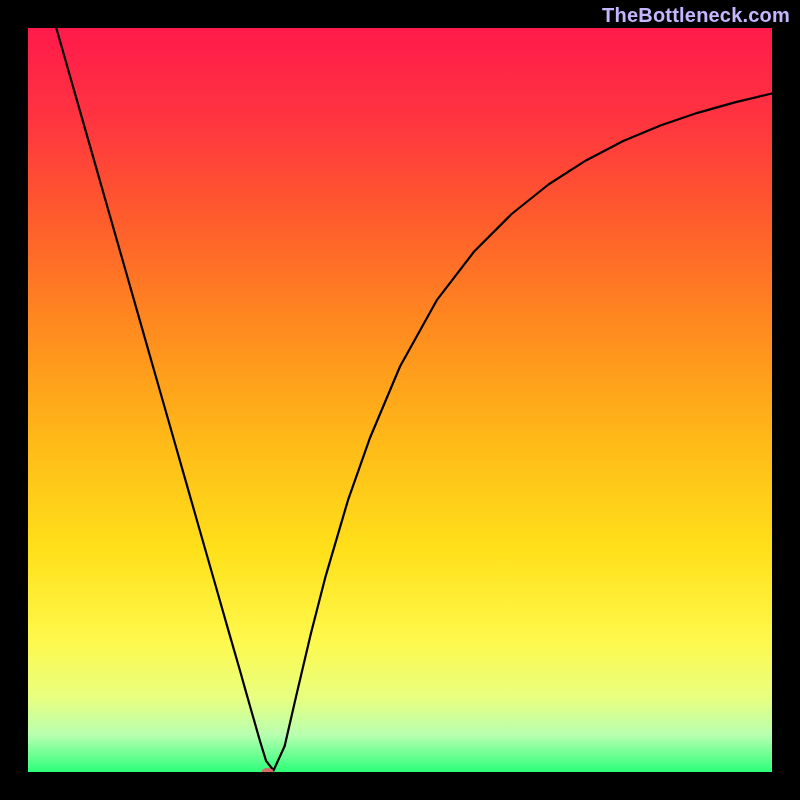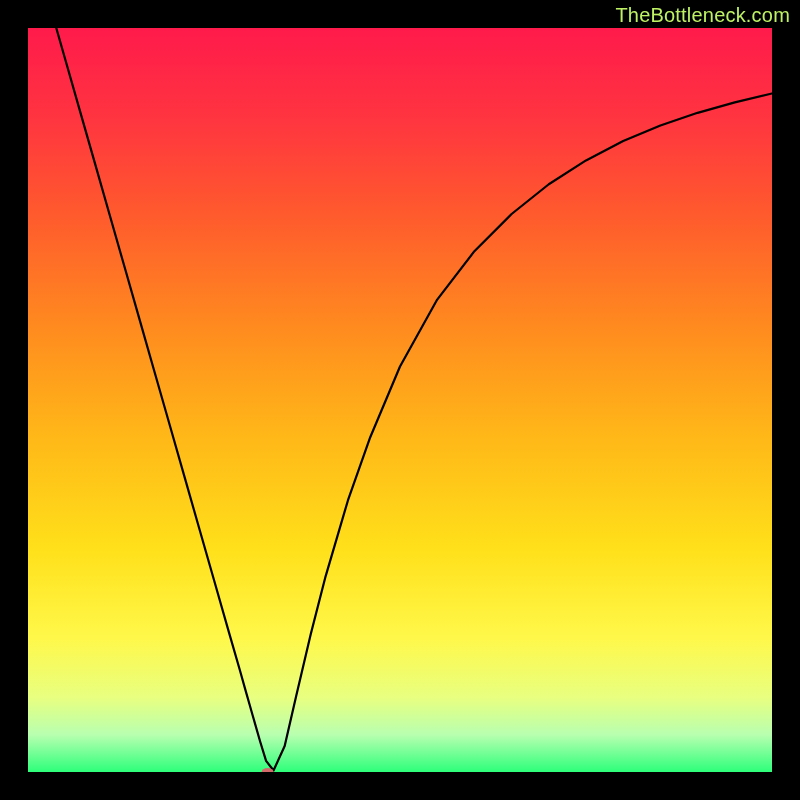--- a/index.html
+++ b/index.html
@@ -22,23 +22,23 @@
     left: 28px;
     top: 28px;
     width: 744px;
     height: 744px;
     overflow: hidden;
   }
   .watermark {
     position: absolute;
     top: 4px;
     right: 10px;
-    color: #bef264;
+    color: #c4b5fd;
     font-size: 20px;
-    font-weight: 400;
+    font-weight: 700;
     letter-spacing: 0.2px;
     user-select: none;
   }
 </style>
 </head>
 <body>
 
 <div class="frame">
   <div class="plot-area">
     <svg id="chart-svg" width="744" height="744" viewBox="0 0 744 744">

